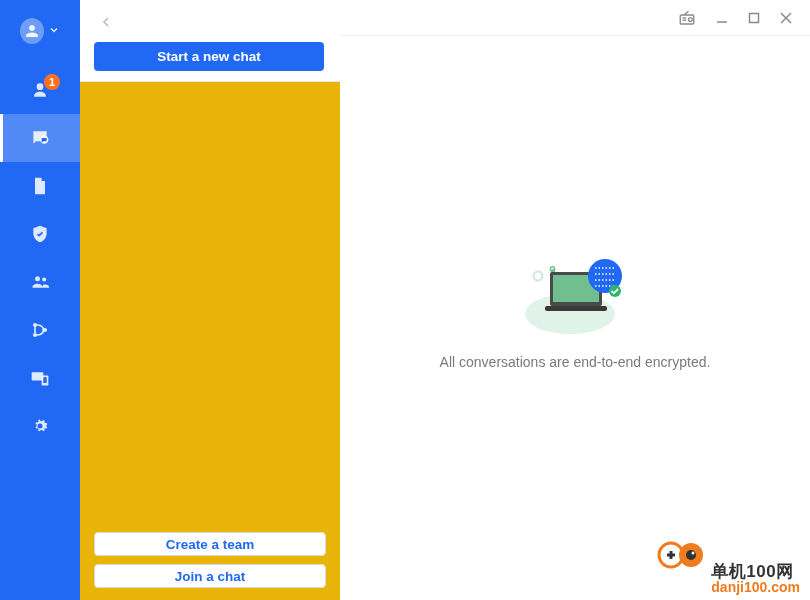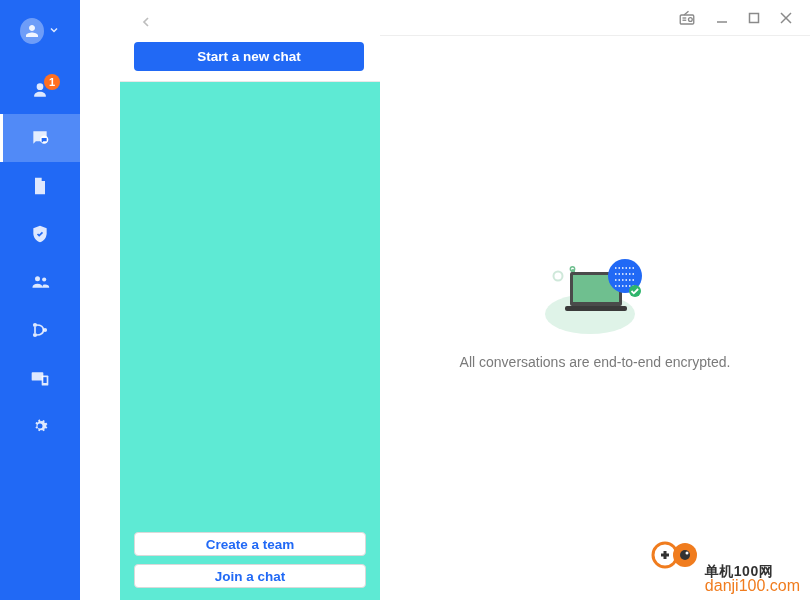--- a/index.html
+++ b/index.html
@@ -11,43 +11,43 @@
     .avatar-circle { width: 26px; height: 26px; border-radius: 50%; background: rgba(255,255,255,0.35); display:flex; align-items:center; justify-content:center; }
     .avatar-circle svg { width: 18px; height:18px; fill: rgba(255,255,255,0.9);}
     .rail-chevron { color: rgba(255,255,255,0.85); }
     .rail-item { width: 80px; height: 48px; display:flex; align-items:center; justify-content:center; position: relative; cursor: pointer; }
     .rail-item svg { width: 20px; height: 20px; fill: rgba(255,255,255,0.85); }
     .rail-item.active { background: rgba(255,255,255,0.22); }
     .rail-item.active::before { content:""; position:absolute; left:0; top:0; bottom:0; width:3px; background:#fff; }
     .badge { position:absolute; top:8px; left:44px; background:#ff6f21; color:#fff; font-size:11px; min-width:16px; height:16px; border-radius:8px; display:flex; align-items:center; justify-content:center; font-weight:600; padding:0 4px;}
     
     
-    .col2 { width: 260px; background:#5eead4; display:flex; flex-direction:column; border-right: none; margin-left: 40px; }
+    .col2 { width: 260px; background:#eab308; display:flex; flex-direction:column; border-right: none; }
     .col2-top { padding: 10px 14px 10px 14px; background:#fff; border-bottom:1px solid #e8e8e8;}
     .back-btn { width:24px; height:24px; display:flex; align-items:center; justify-content:center; color:#bdbdbd; cursor:pointer; margin-bottom:8px; }
     .start-btn { display:block; width:230px; height:29px; border:none; border-radius:4px; background:#2169f5; color:#fff; font-weight:700; font-size:13.5px; cursor:pointer; }
     .col2-body { flex:1; }
     .col2-bottom { padding: 8px 14px 12px; display:flex; flex-direction:column; gap:8px; }
     .team-btn { width:100%; height:24px; border:1px solid #d9d9d9; background:#fff; border-radius:4px; color:#2169f5; font-weight:700; font-size:13.5px; cursor:pointer; }
     
     
     .main { flex:1; display:flex; flex-direction:column; }
     .titlebar { height:36px; display:flex; align-items:center; justify-content:flex-end; gap:20px; padding-right:18px; border-bottom:1px solid #eee; }
     .titlebar-filler { flex:1; height:100%; }
     .win-icon { color:#8a8a8a; cursor:pointer; display:flex; align-items:center; justify-content:center; }
     .main-empty { flex:1; display:flex; flex-direction:column; align-items:center; justify-content:center; gap:18px; padding-top:40px; padding-bottom:60px;}
     .illus { width:120px; height:90px; position:relative; }
     .empty-text { color:#7a7a7a; font-size:14px;text-align:right; }
     
     
     .watermark { position:absolute; right:10px; bottom:6px; display:flex; align-items:center; gap:6px; font-family: sans-serif; }
     .wm-logo { display:flex; align-items:center; }
     .wm-text { display:flex; flex-direction:column; line-height:1; }
-    .wm-text .big { font-size:14px; font-weight:700; color:#333; letter-spacing:0.5px;margin-top:48px;}
-    .wm-text .small { font-size:16px; color:#f07c1e; }
+    .wm-text .big { font-size:17px; font-weight:700; color:#333; letter-spacing:0.5px;margin-top:48px;}
+    .wm-text .small { font-size:14px; color:#f07c1e;font-weight:bold; }
   </style>
 </head>
 <body>
 
 <div class="rail">
   <div class="rail-avatar">
     <span class="avatar-circle">
       <svg viewBox="0 0 24 24">
           <path d="M12 12c2.21 0 4-1.79 4-4s-1.79-4-4-4-4 1.79-4 4 1.79 4 4 4zm0 2c-2.67 0-8 1.34-8 4v2h16v-2c0-2.66-5.33-4-8-4z"></path>
         </svg>

